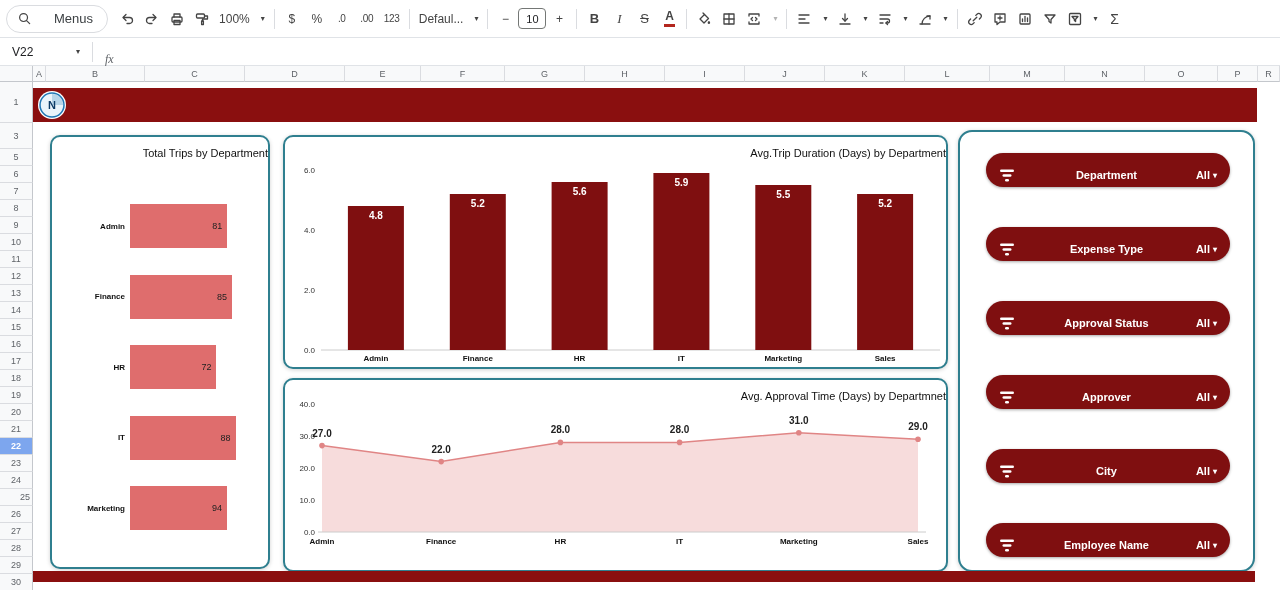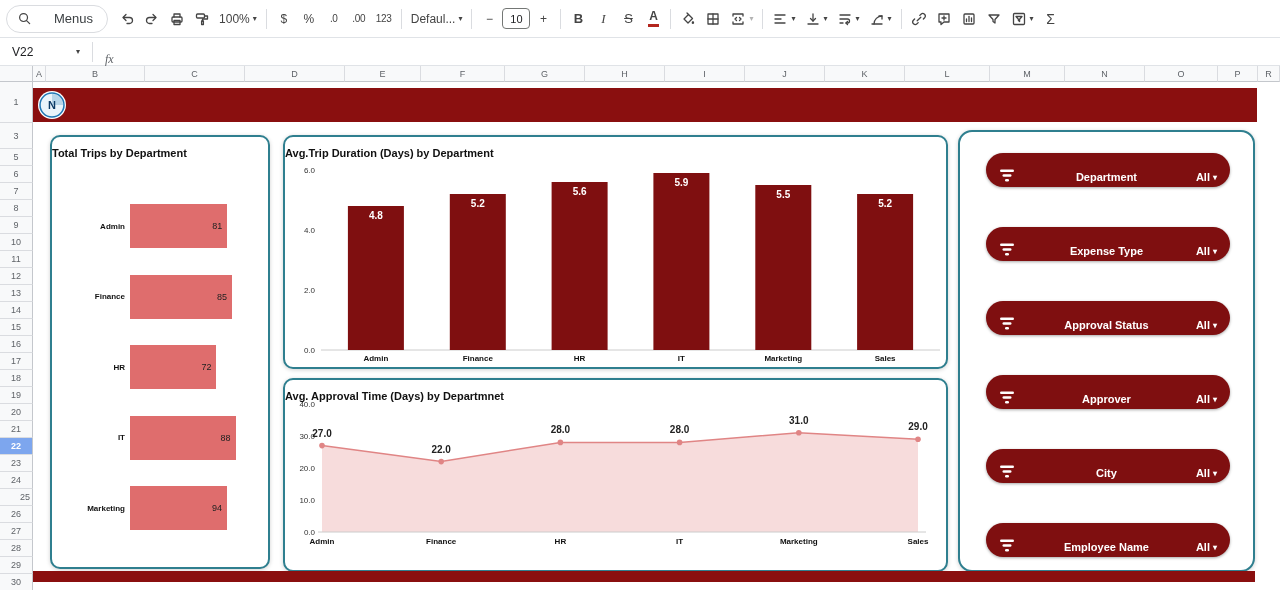--- a/index.html
+++ b/index.html
@@ -5,21 +5,21 @@
   *{box-sizing:border-box;margin:0;padding:0}
   html,body{width:1280px;height:590px;overflow:hidden;background:#fff;
     font-family:"Liberation Sans",sans-serif;color:#3c4043}
   
   .toolbar{height:38px;display:flex;align-items:center;padding:0 6px;gap:1px;
     background:#fff;border-bottom:1px solid #e0e3e7}
   .menus-pill{display:flex;align-items:center;gap:22px;border:1px solid #dadce0;
     border-radius:20px;height:28px;padding:0 14px 0 10px;font-size:13px;color:#3c4043;
     margin-right:6px;cursor:pointer;background:#fff}
   .tb-btn{height:26px;min-width:24px;display:flex;align-items:center;justify-content:center;
-    border-radius:4px;color:#444;font-size:12px;padding:0 4px;cursor:pointer;gap:2px;white-space:nowrap}
+    border-radius:4px;color:#444;font-size:12px;padding:0 4px;cursor:pointer;gap:10px;white-space:nowrap}
   .divider{width:1px;height:20px;background:#dadce0;margin:0 4px;flex:0 0 auto}
   .caret{font-size:8px;color:#444;margin-left:1px}
   .caret.dim{opacity:.4}
   .ticon{display:block;stroke:#444;fill:none;stroke-width:1.3;stroke-linecap:round;stroke-linejoin:round}
   .fmt-b{font-weight:bold;font-size:13px}
   .fmt-i{font-style:italic;font-size:13px;font-family:"Liberation Serif",serif}
   .fmt-s{text-decoration:line-through;font-size:13px}
   .a-color{font-weight:bold;font-size:12px;line-height:1.1;border-bottom:3px solid #b3261e;padding:0 1px}
   .fs-input{width:28px;height:21px;border:1px solid #747775;border-radius:4px;text-align:center;
     font-size:11px;font-family:"Liberation Sans",sans-serif;color:#202124;background:#fff}
@@ -49,31 +49,31 @@
   .banner-title{color:#fff;font-size:20px;font-weight:bold;letter-spacing:.5px}
   .logo{position:absolute;left:5px;top:3px;width:28px;height:28px;border-radius:50%;background:#fff;
     display:flex;align-items:center;justify-content:center}
   .panel{position:absolute;background:#fff;border:2px solid #2f7f8f;border-radius:10px;
     box-shadow:0 1px 4px rgba(0,0,0,.18)}
   .left-panel{left:17px;top:53px;width:220px;height:434px}
   .top-panel{left:250px;top:53px;width:665px;height:234px}
   .bottom-panel{left:250px;top:296px;width:665px;height:194px}
   .slicer-panel{left:925px;top:48px;width:297px;height:442px;border-radius:14px}
   .bottom-strip{position:absolute;left:0;top:489px;width:1222px;height:11px;background:#8a0f0f}
-  .panel-title{position:relative;z-index:2;text-align:left;font-size:11px;font-weight:bold;
+  .panel-title{position:relative;z-index:2;text-align:right;font-size:11px;font-weight:normal;
     color:#111;margin-top:10px}
   .chart-body{position:absolute;left:0;top:0;right:0;bottom:0;z-index:1}
   
   .hbar-row{position:absolute;left:0;width:100%;display:flex;align-items:center;height:44px}
   .hbar-label{width:78px;text-align:right;padding-right:5px;font-size:8px;font-weight:bold;color:#111}
   .hbar-bar{position:relative;height:44px}
   .hbar-value{position:absolute;right:5px;top:50%;transform:translateY(-50%);font-size:9px;color:#222}
   
   .slicer{position:absolute;left:26px;width:244px;height:34px;border-radius:17px;background:#7f0f10;
-    display:flex;align-items:flex-end;padding:4px 13px;color:#fff;cursor:pointer;
+    display:flex;align-items:flex-start;padding:16px 13px;color:#fff;cursor:pointer;
     box-shadow:0 1px 3px rgba(0,0,0,.35)}
   .slicer-label{flex:1;text-align:center;font-size:11px;font-weight:bold}
   .slicer-value{font-size:11px;font-weight:bold;display:flex;align-items:center;gap:3px}
   .s-caret{font-size:8px}
 </style>
 </head>
 <body>
 
 <div class="toolbar">
   <div class="menus-pill">

